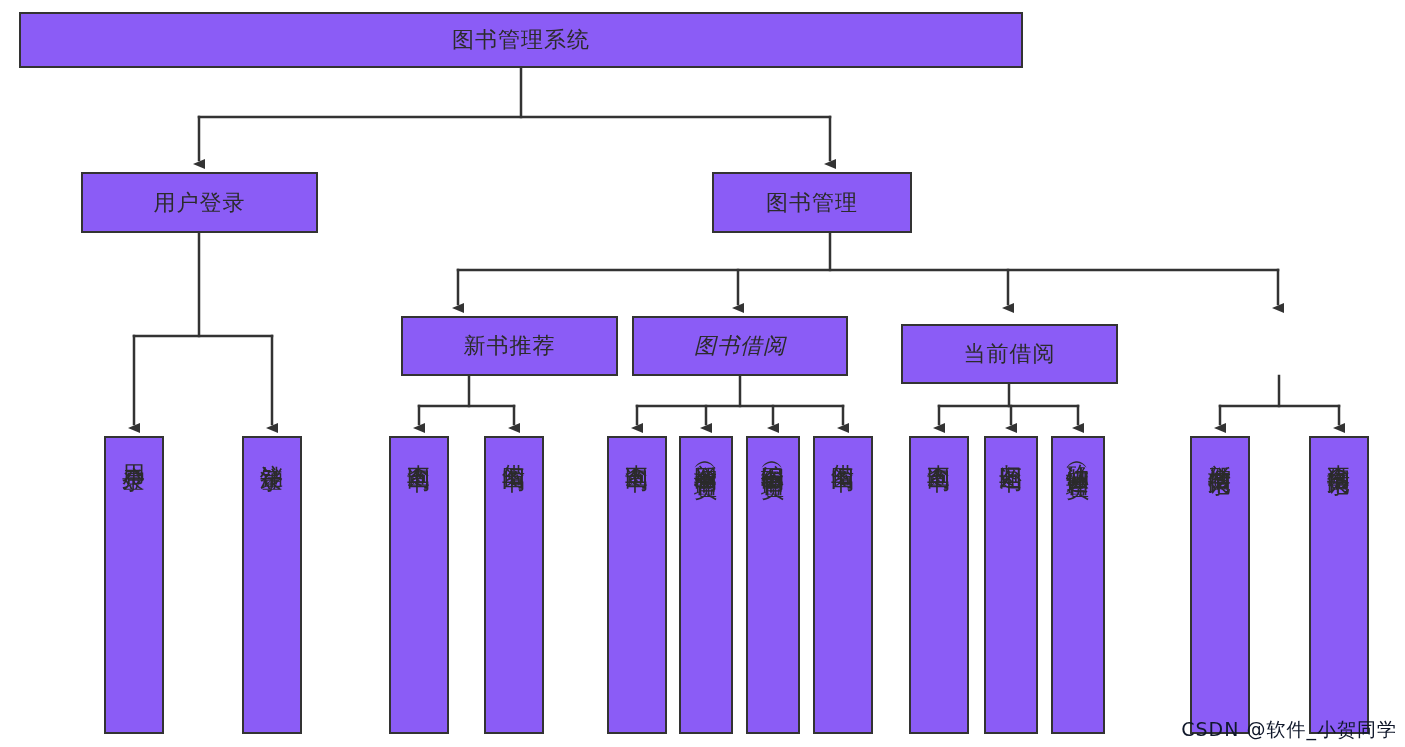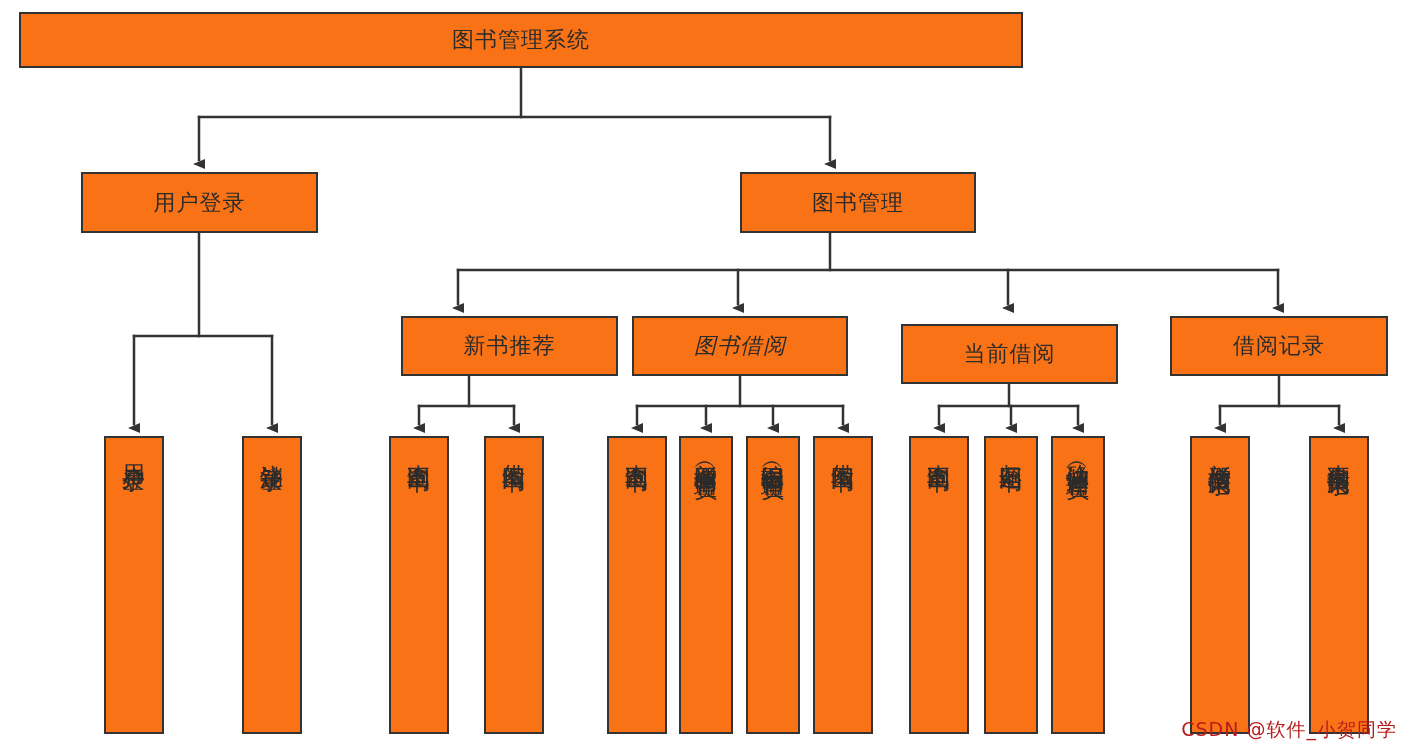--- a/index.html
+++ b/index.html
@@ -8,21 +8,21 @@
     position:relative;
     width:1405px;
     height:747px;
     background:#ffffff;
     overflow:hidden;
   }
   .node{
     position:absolute;
     box-sizing:border-box;
     border:2.5px solid #333333;
-    background:#f97316;
+    background:#8b5cf6;
     display:flex;
     align-items:center;
     justify-content:center;
     color:#2b2b2b;
   }
   .node .label{
     font-size:22px;
     line-height:1.15;
     letter-spacing:1px;
     white-space:nowrap;
@@ -45,21 +45,21 @@
     position:absolute;
     left:0;top:0;
     width:1405px;height:747px;
     pointer-events:none;
   }
   .watermark{
     position:absolute;
     right:8px;
     bottom:4px;
     font-size:19px;
-    color:#b91c1c;
+    color:#0f172a;
     letter-spacing:1px;
     white-space:nowrap;
   }
 </style>
 </head>
 <body>
 
 <div id="canvas">
 
   <svg id="wires" viewBox="0 0 1405 747">
@@ -112,35 +112,32 @@
     </g>
   </svg>
 
   <div class="node" style="left:19px;top:12px;width:1004px;height:56px;">
     <span class="label">图书管理系统</span>
   </div>
 
   <div class="node" style="left:81px;top:172px;width:237px;height:61px;">
     <span class="label">用户登录</span>
   </div>
-  <div class="node" style="left:740px;top:172px;width:236px;height:61px;">
+  <div class="node" style="left:712px;top:172px;width:200px;height:61px;">
     <span class="label">图书管理</span>
   </div>
 
   <div class="node" style="left:361px;top:316px;width:217px;height:60px;margin-left:40px;">
     <span class="label">新书推荐</span>
   </div>
   <div class="node" style="left:632px;top:316px;width:216px;height:60px;font-style:italic;">
     <span class="label">图书借阅</span>
   </div>
   <div class="node" style="left:901px;top:316px;width:217px;height:60px;margin-top:8px;">
     <span class="label">当前借阅</span>
-  </div>
-  <div class="node" style="left:1170px;top:316px;width:218px;height:60px;">
-    <span class="label">借阅记录</span>
   </div>
 
   <div class="node vertical" style="left:104px;top:436px;width:60px;height:298px;">
     <span class="label">用户登录</span>
   </div>
   <div class="node vertical" style="left:242px;top:436px;width:60px;height:298px;">
     <span class="label">注销登录</span>
   </div>
   <div class="node vertical" style="left:389px;top:436px;width:60px;height:298px;">
     <span class="label">查询图书</span>

